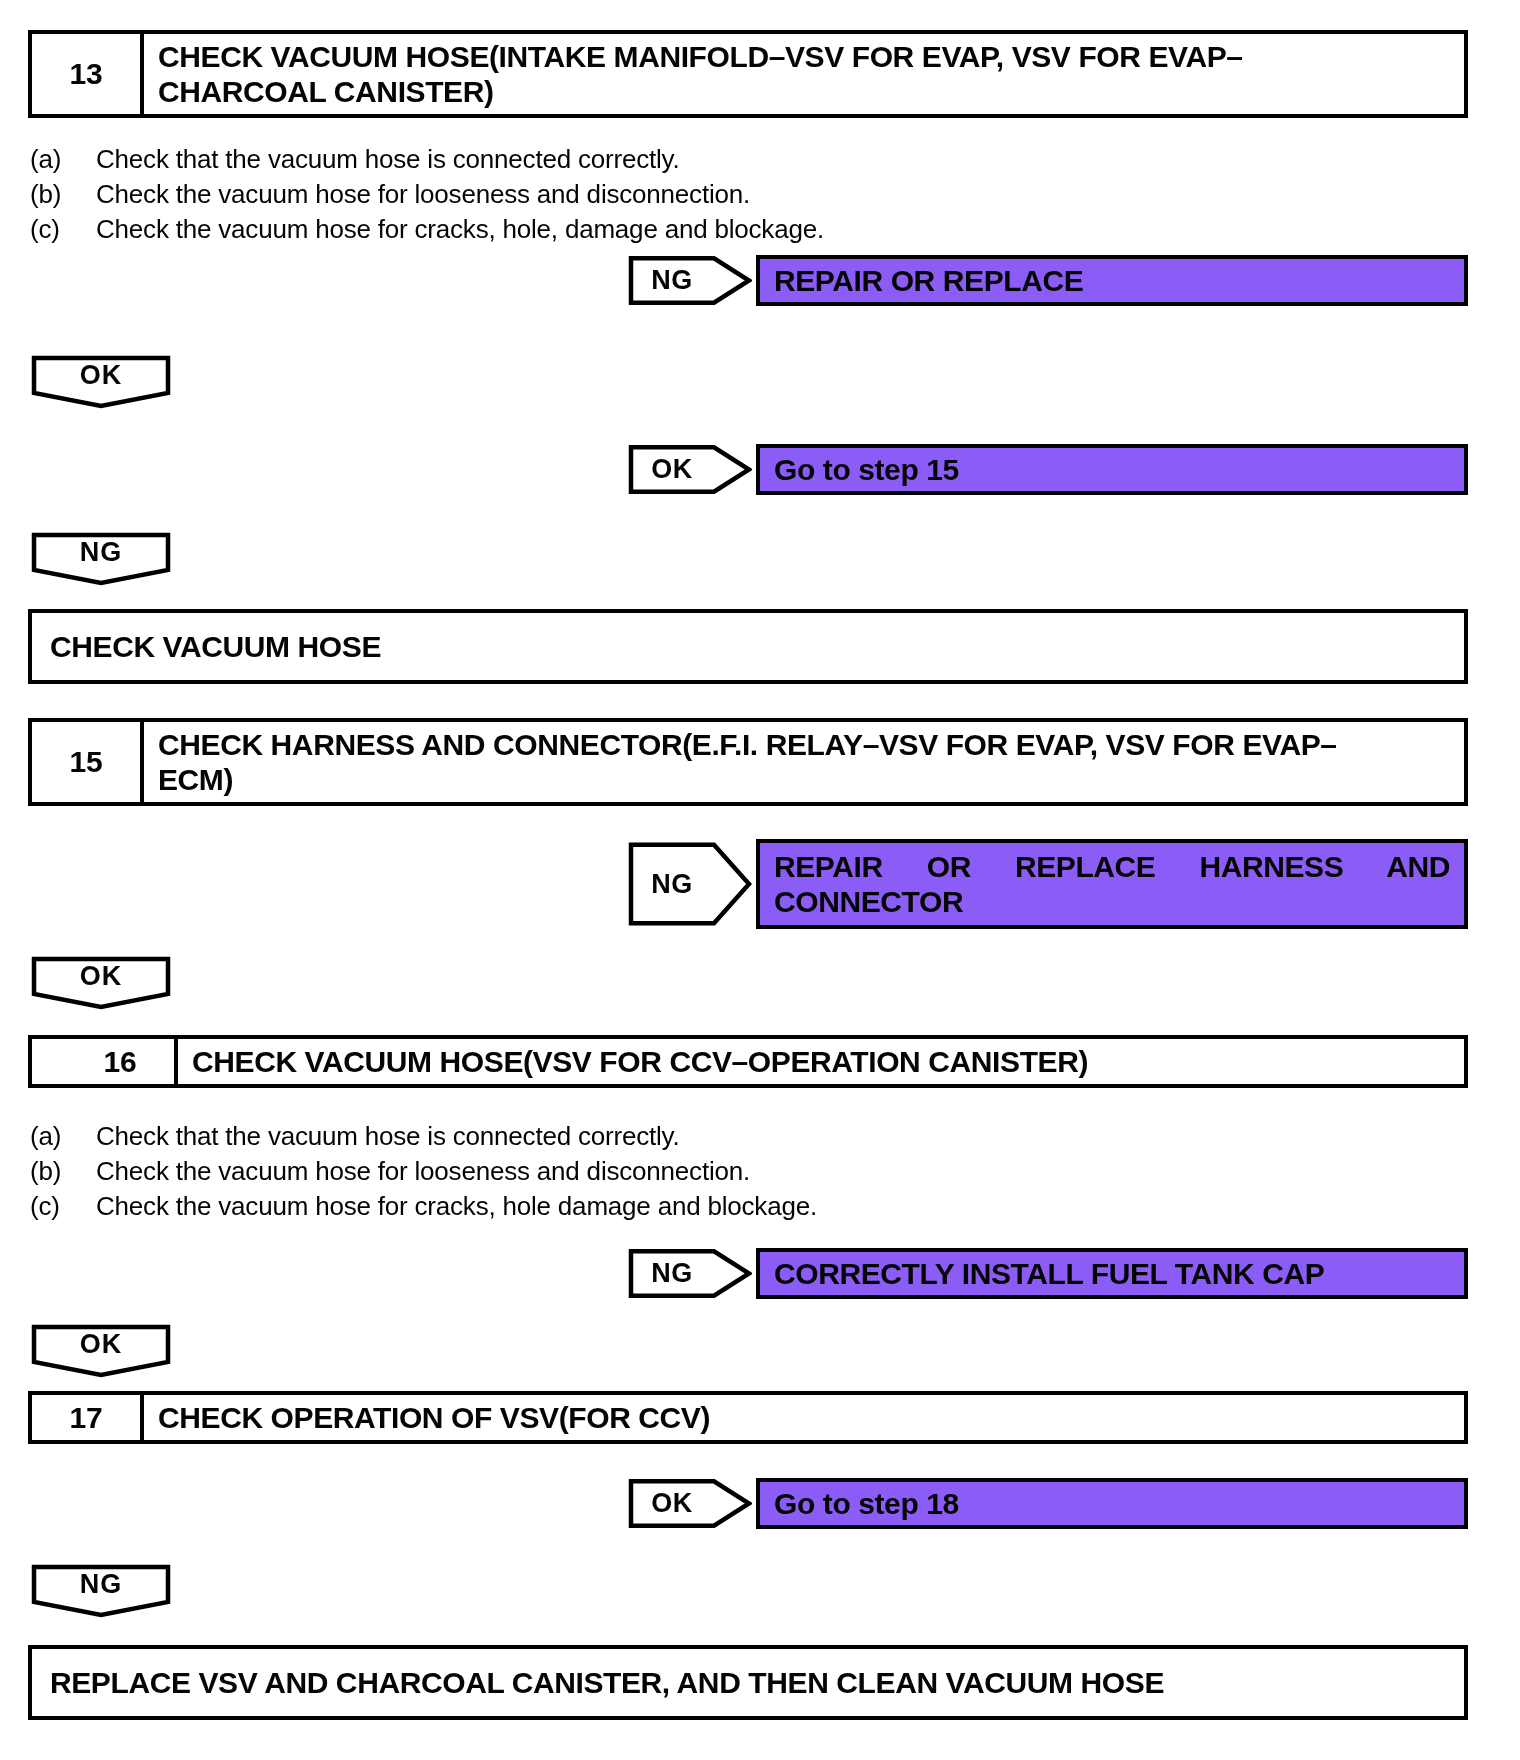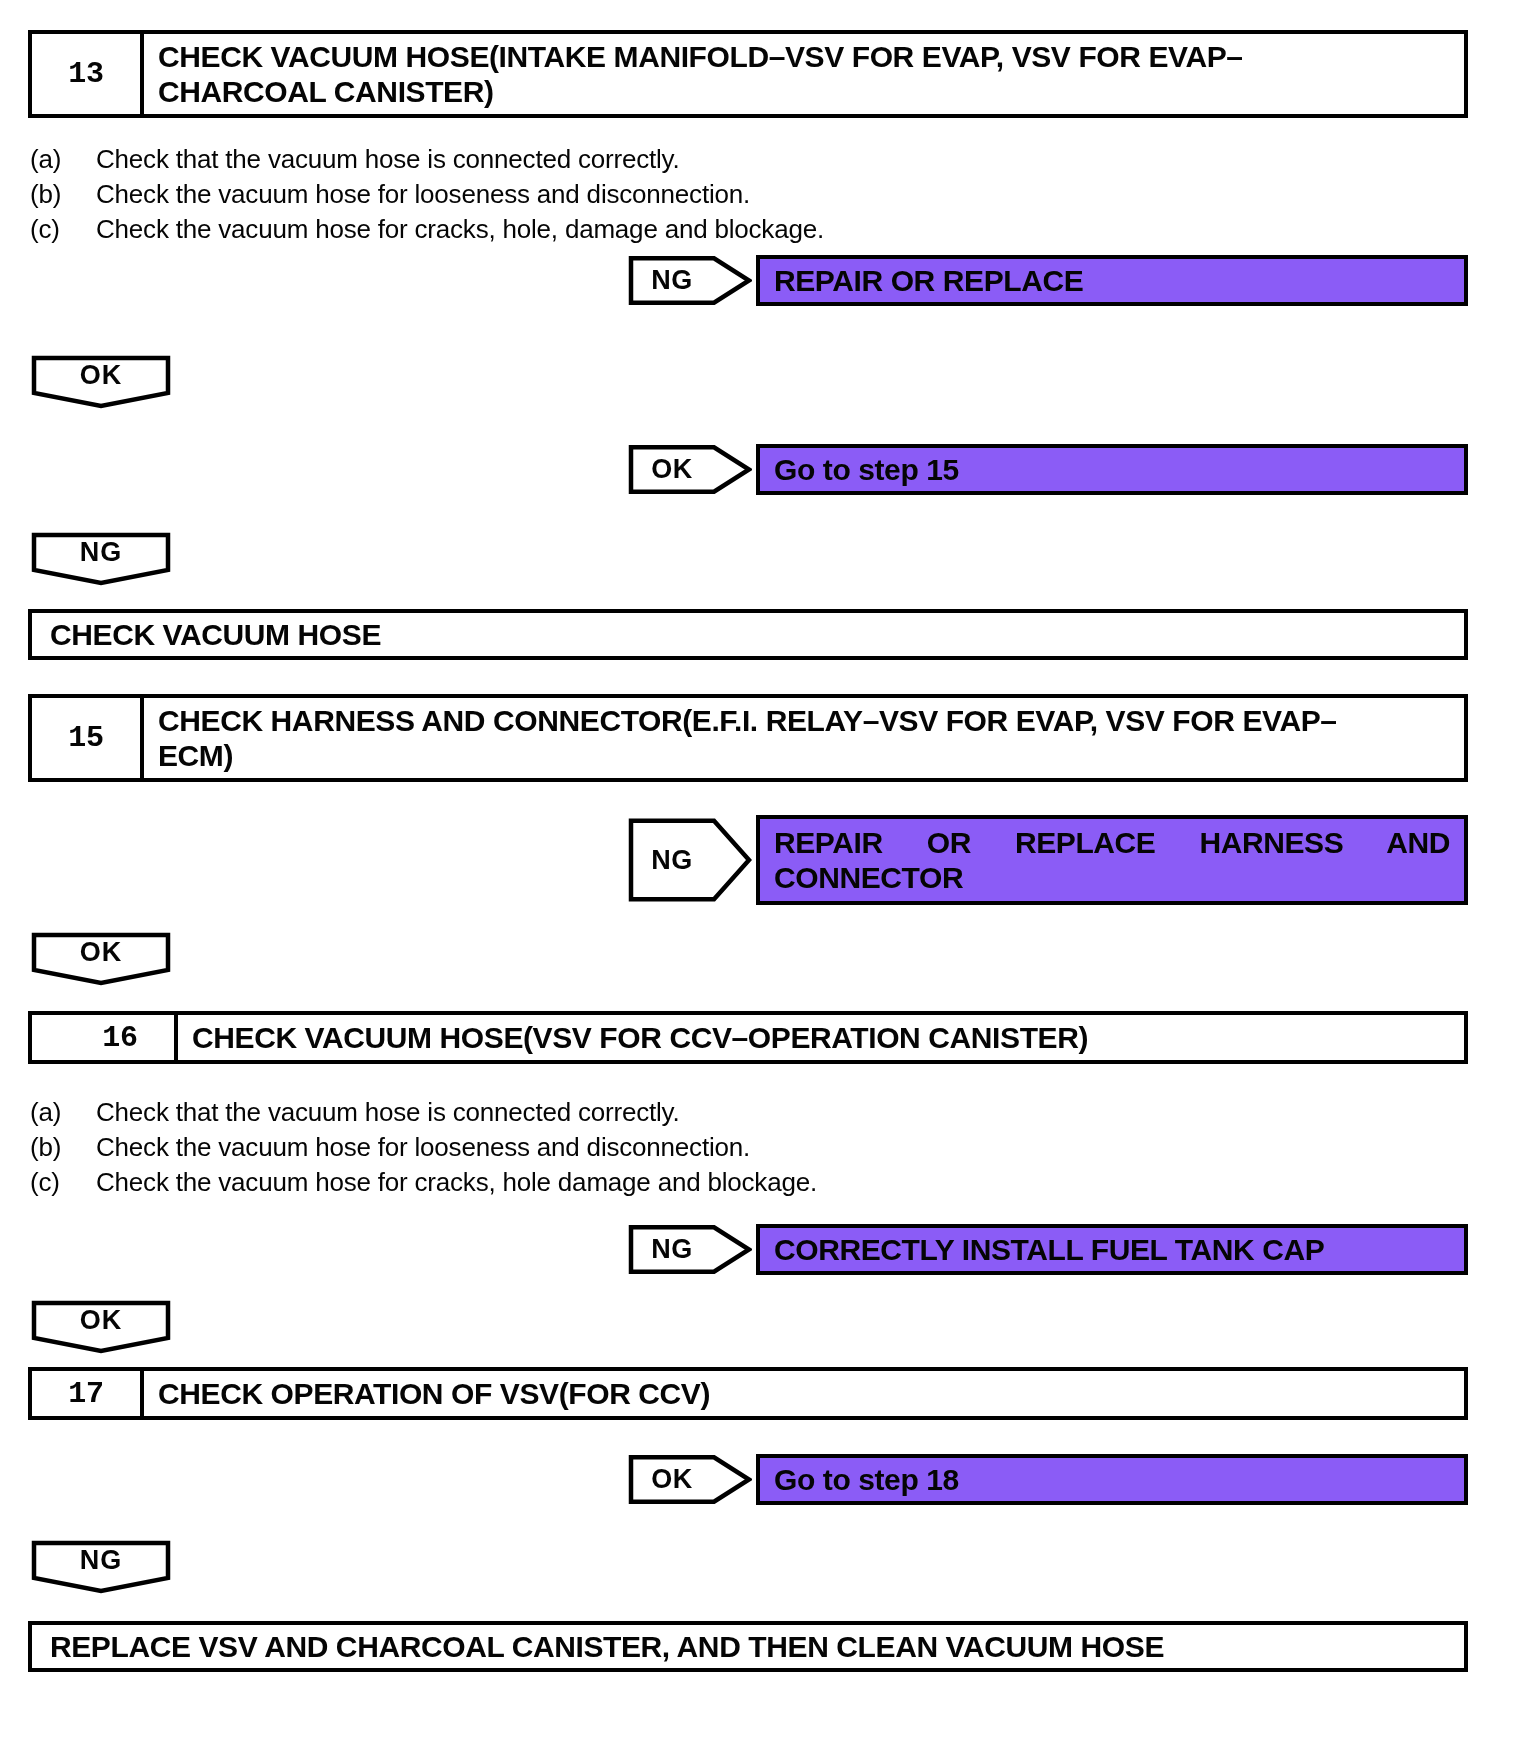--- a/index.html
+++ b/index.html
@@ -13,21 +13,21 @@
   .page { padding:30px 52px 0 28px; width:1520px; }
 
   
   .step-box {
     display:flex; align-items:stretch;
     border:4px solid #000; background:#fff;
   }
   .step-num {
     flex:0 0 112px; border-right:4px solid #000;
     display:flex; align-items:center; justify-content:center;
-    font-weight:bold; font-size:30px; letter-spacing:-0.3px;font-family:Liberation Mono, monospace;
+    font-weight:bold; font-size:30px; letter-spacing:-0.3px;
   }
   .step-title {
     flex:1; padding:5px 14px;
     font-weight:bold; font-size:30px; line-height:35px;
     letter-spacing:-0.4px;
   }
   .step-title .title-inner { display:inline-block; max-width:1230px; }
 
   
   .checks { margin-left:2px; }
@@ -59,21 +59,21 @@
   .status-tag svg { position:absolute; left:0; top:0; width:100%; height:100%; display:block; }
   .status-tag .tag-label {
     position:absolute; left:0; top:0; width:100%; height:42px;
     display:flex; align-items:center; justify-content:center;
     font-weight:bold; font-size:27px; letter-spacing:1px;
   }
 
   
   .wide-box {
     border:4px solid #000; background:#fff;
-    min-height:50px; padding:4px 18px;
+    min-height:50px; padding:16px 18px;
     display:flex; align-items:center;
     font-weight:bold; font-size:30px; letter-spacing:-0.4px; line-height:35px;
   }
 
   svg polygon { fill:#ffffff; stroke:#000000; stroke-width:4.5; vector-effect:non-scaling-stroke; }
 </style>
 </head>
 <body>
 
 <div class="page">

